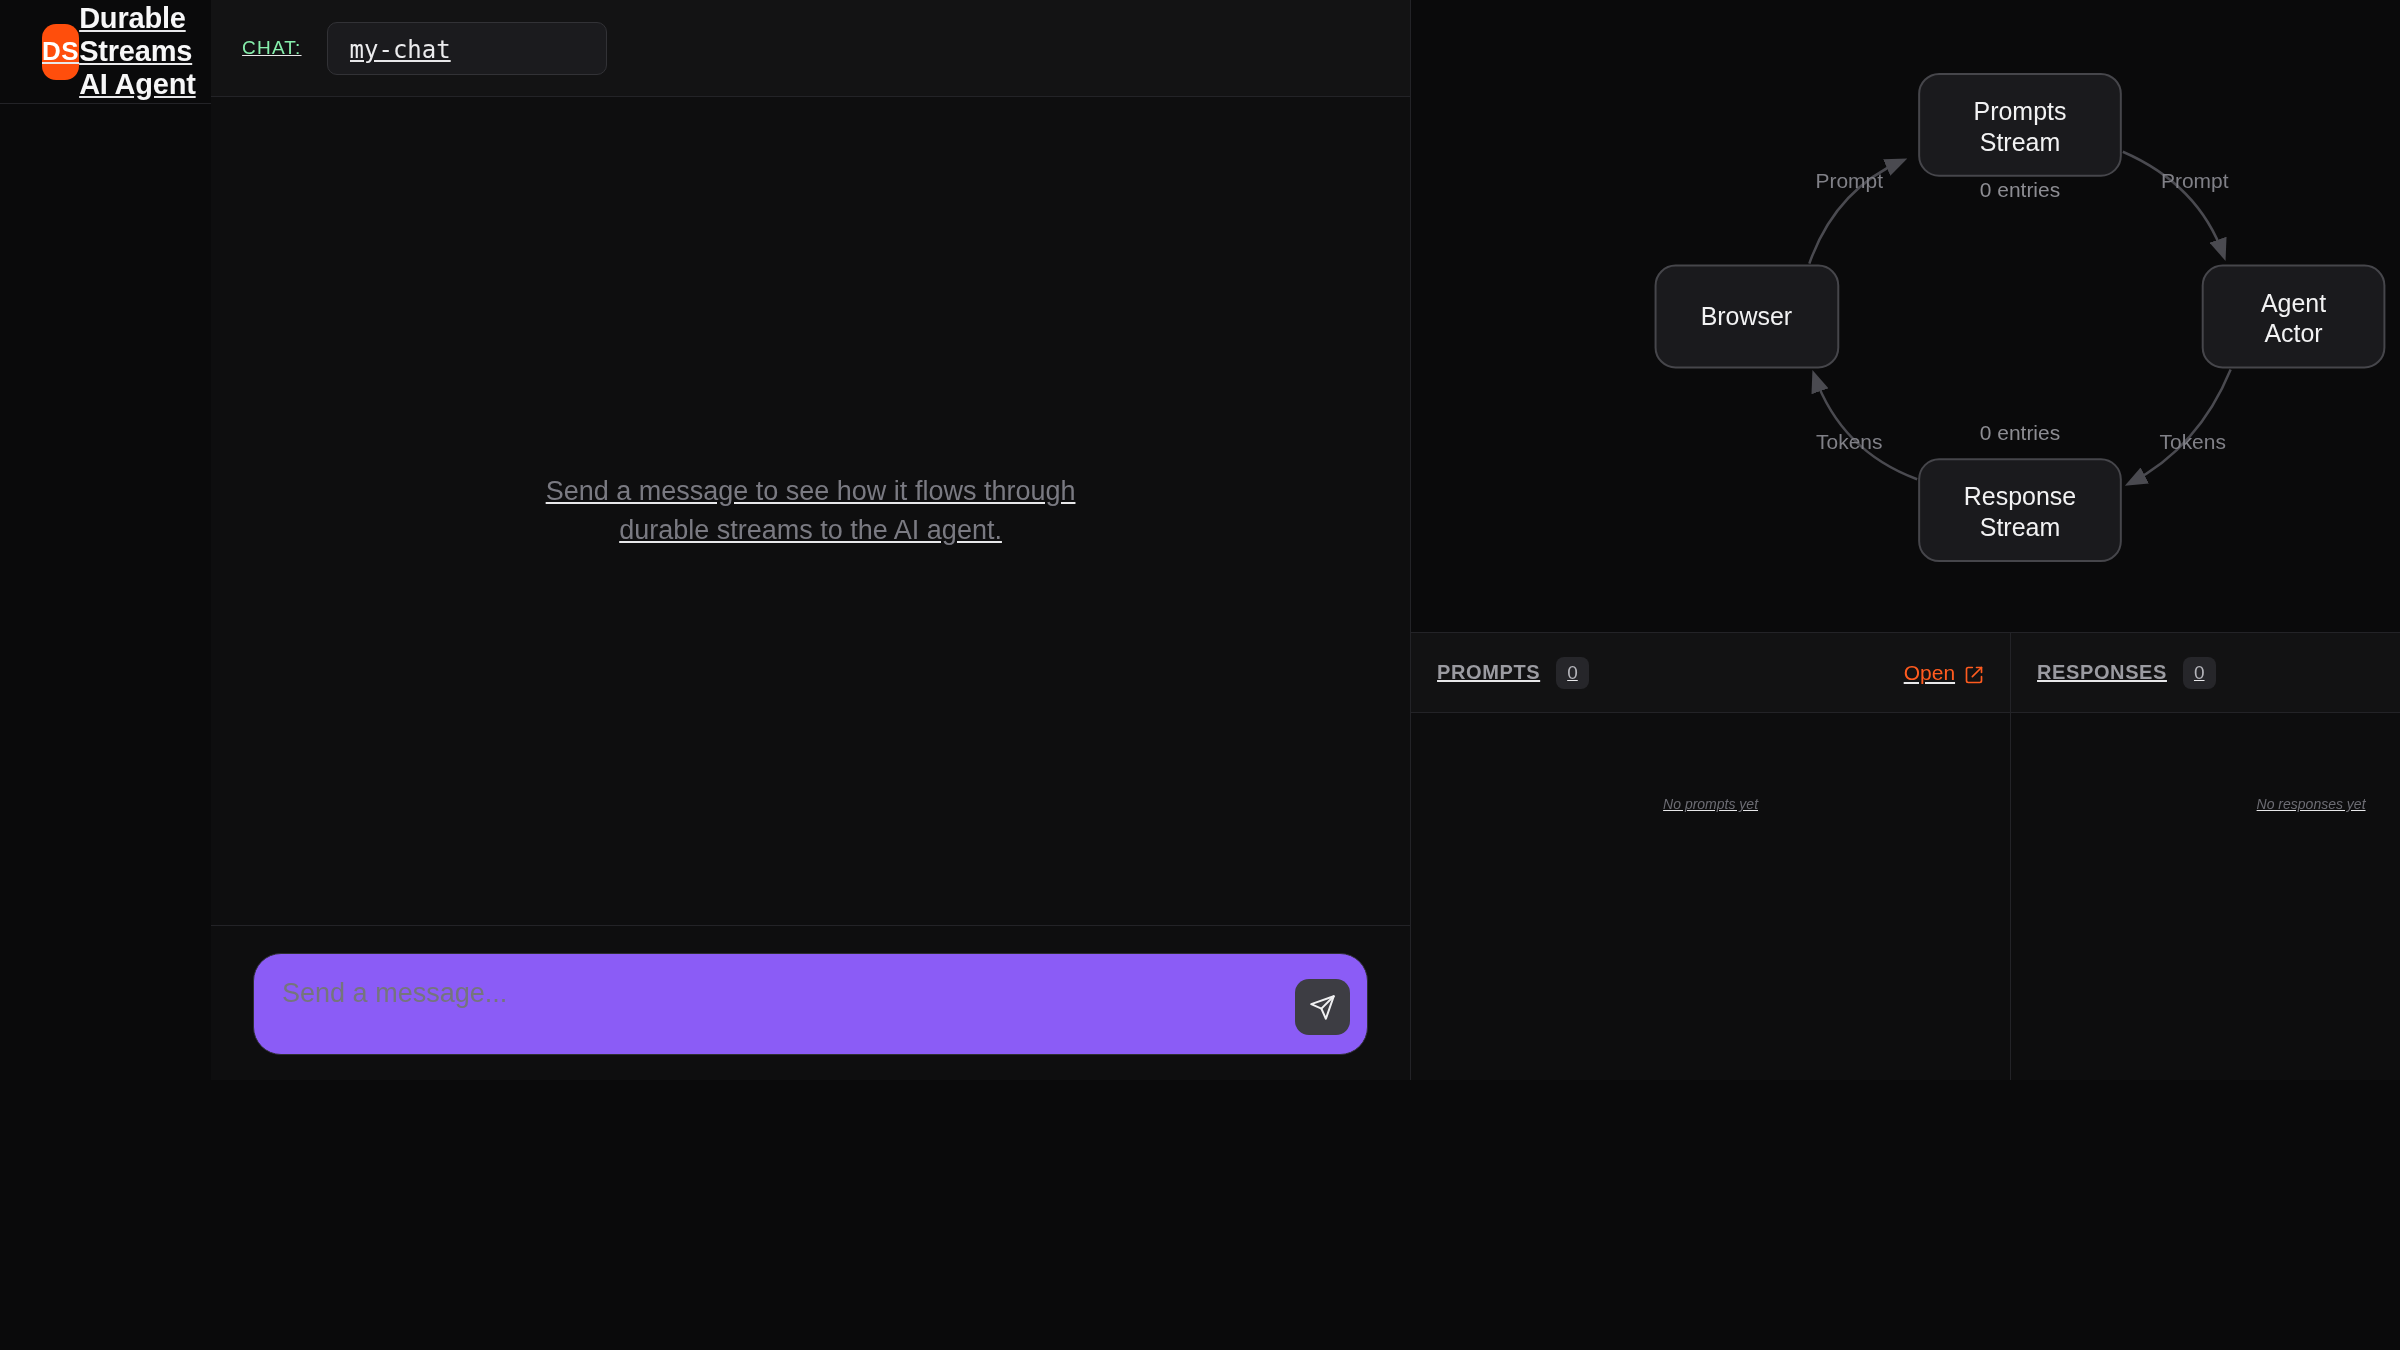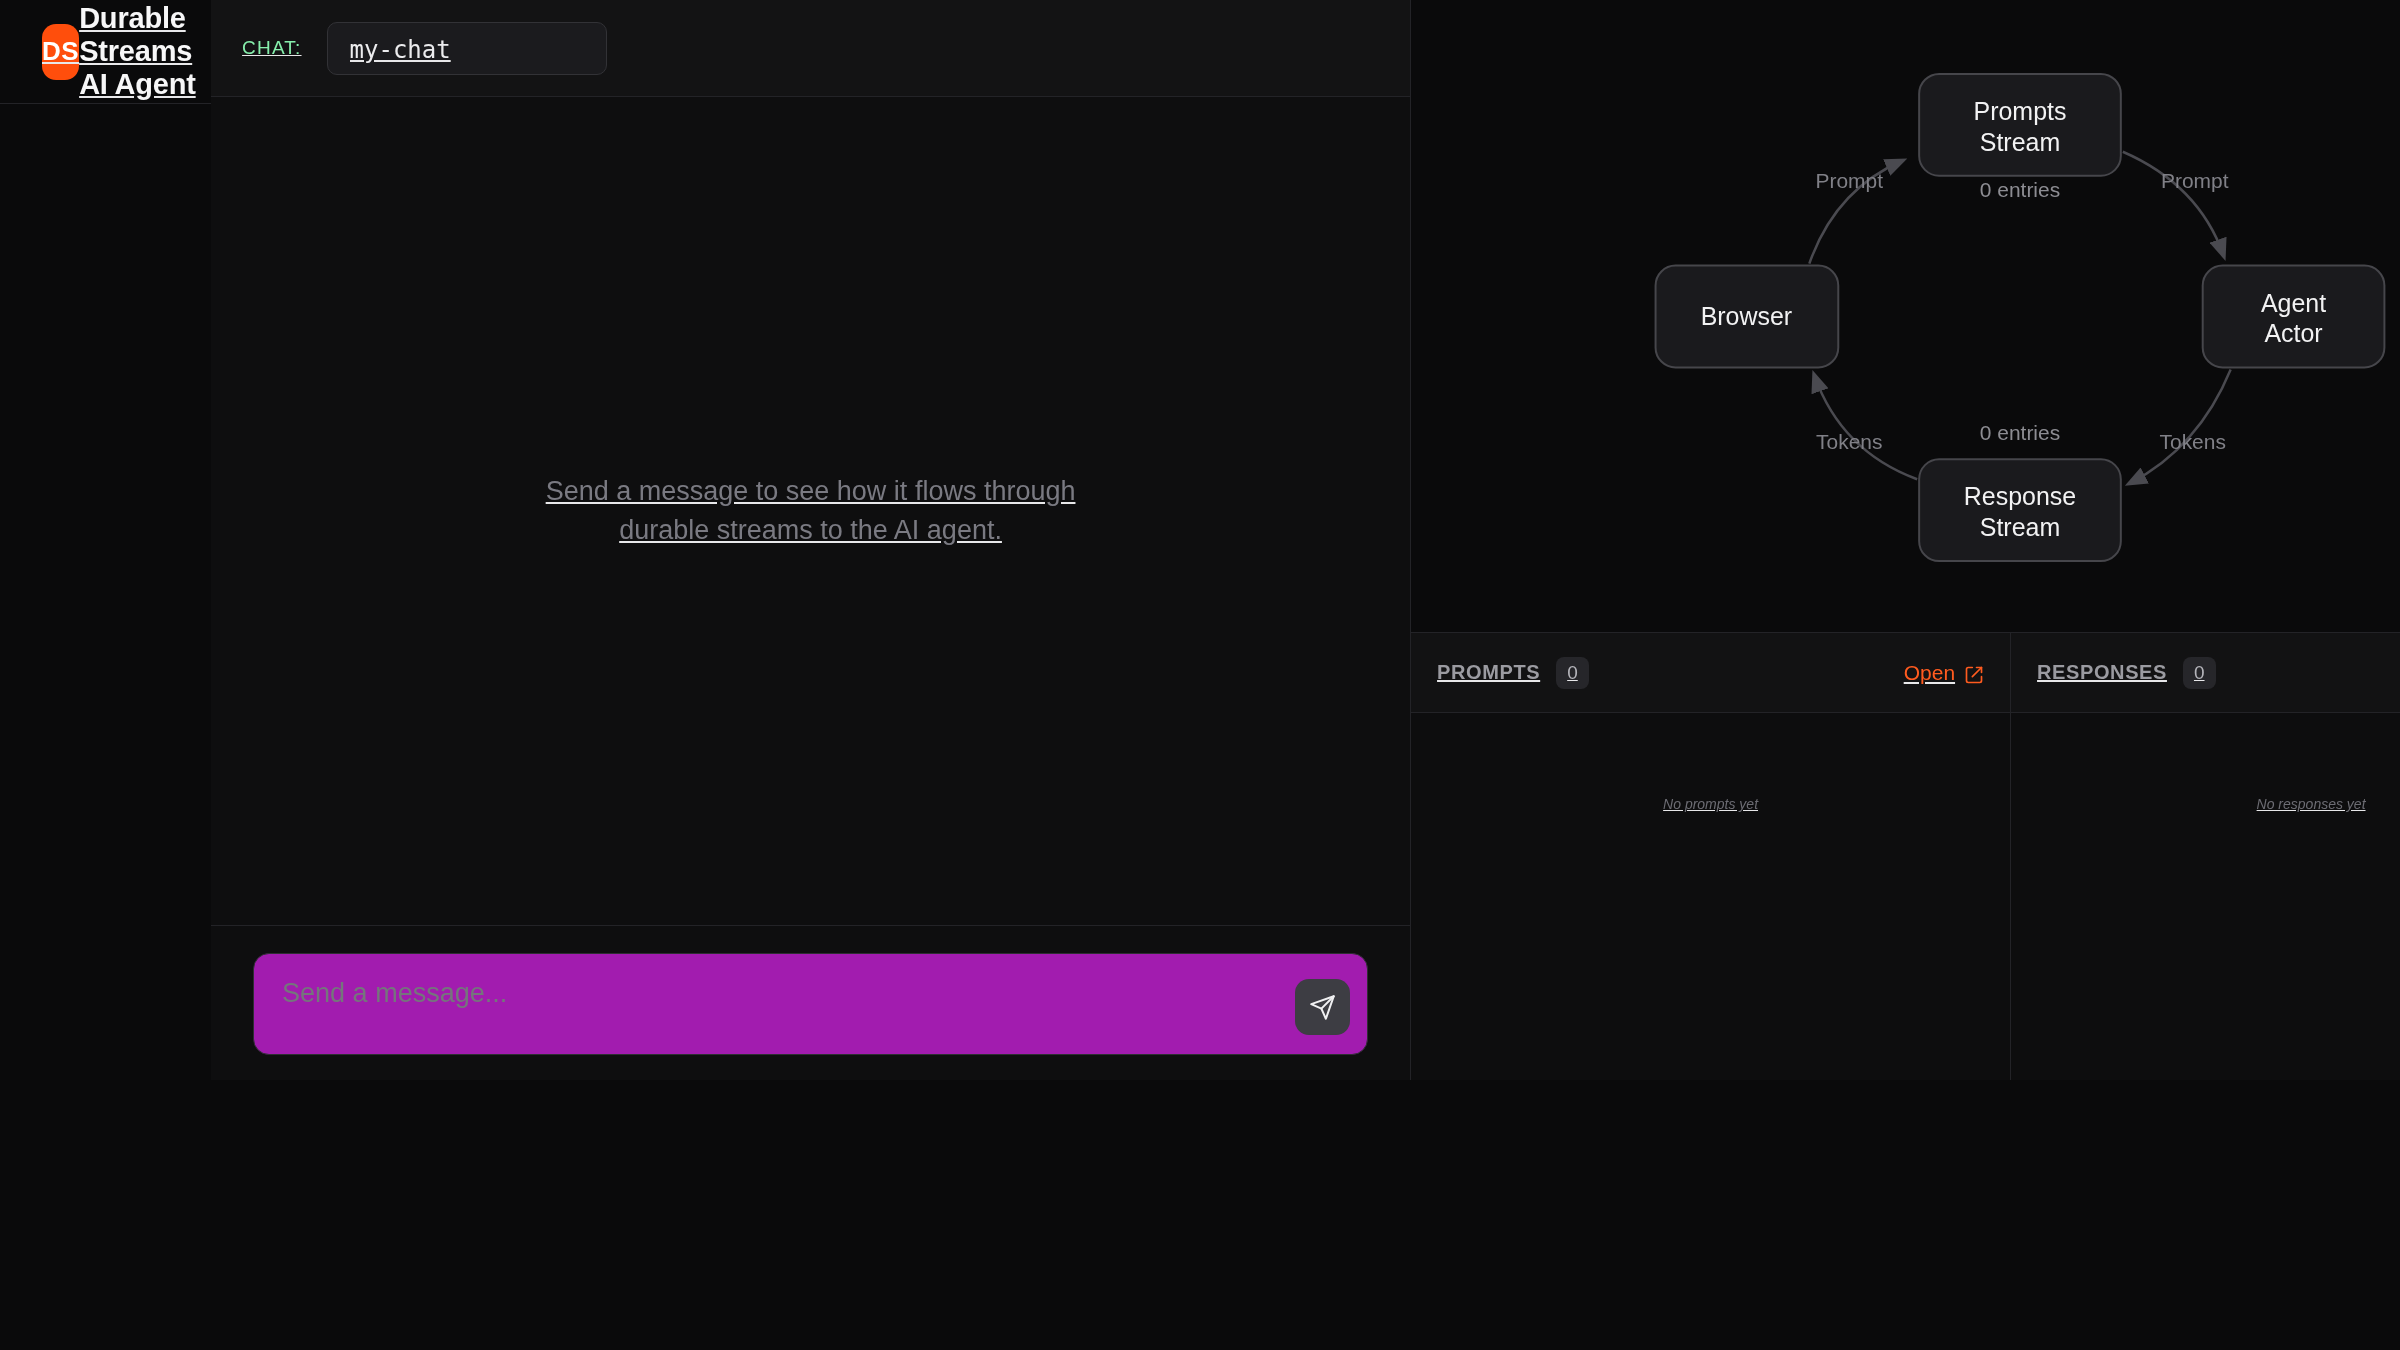--- a/index.html
+++ b/index.html
@@ -34,22 +34,22 @@
   .chat-name{margin-left:25px;width:280px;height:53px;border-radius:10px;
     background:#1b1b1e;border:1px solid #323236;color:#ececee;
     font-family:"DejaVu Sans Mono",monospace;font-size:24px;padding:4px 0 0 22px;outline:none;}
 
   
   .chat-body{flex:1;display:flex;align-items:center;justify-content:center;min-height:0;}
   .chat-empty{font-size:27px;line-height:39px;color:#7a7a82;text-align:center;}
 
   
   .composer-bar{flex:0 0 154px;border-top:1px solid var(--border);padding:27px 42px 25px;}
-  .composer-box{position:relative;width:100%;height:102px;border-radius:16px;
-    background:#a21caf;border:1px solid #2e2e33;}
+  .composer-box{position:relative;width:100%;height:102px;border-radius:28px;
+    background:#8b5cf6;border:1px solid #2e2e33;}
   .composer-input{position:absolute;inset:0;background:transparent;border:none;outline:none;
     resize:none;color:#ececee;font-family:"Liberation Sans",sans-serif;font-size:27px;
     padding:24px 100px 24px 28px;}
   .composer-input::placeholder{color:#75757c;}
   .send-btn{position:absolute;top:25px;right:17px;width:55px;height:56px;border-radius:14px;
     border:none;background:#3d3d43;display:flex;align-items:center;justify-content:center;
     cursor:pointer;}
   .send-btn svg{width:27px;height:27px;}
 
   

